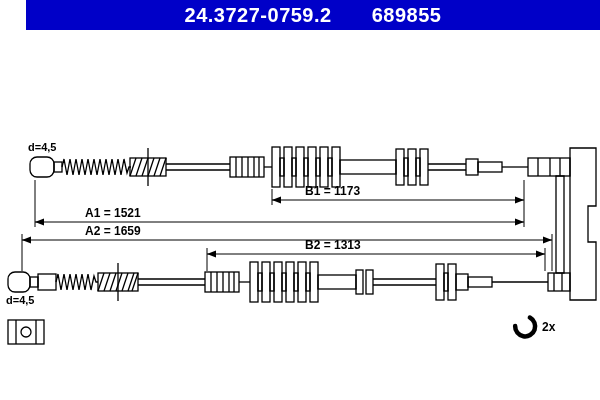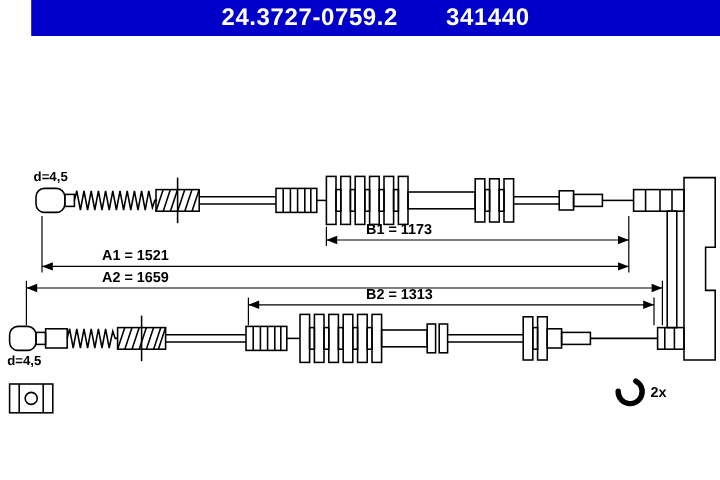--- a/index.html
+++ b/index.html
@@ -12,21 +12,21 @@
   .dim{stroke:#000;stroke-width:1;fill:none;}
   .arr{fill:#000;stroke:none;}
   text{font-family:"Liberation Sans",sans-serif;font-weight:bold;fill:#000;}
   .t12{font-size:12px;} .t11{font-size:11px;}
 </style>
 </head>
 <body>
 
 <div class="header" style="background: rgb(0, 0, 200); color: rgb(255, 255, 255);">
   <span>24.3727-0759.2</span>
-  <span>341440</span>
+  <span>689855</span>
 </div>
 
 <svg width="600" height="370" viewBox="0 0 600 370">
 
   <g class="ln">
     <rect x="30" y="127" rx="7" width="24" height="20"></rect>
     <rect x="54" y="132" width="8" height="10"></rect>
     <path d="M62,137 L64,129 L67,145 L70,129 L73,145 L76,129 L79,145 L82,129 L85,145 L88,129 L91,145 L94,129 L97,145 L100,129 L103,145 L106,129 L109,145 L112,129 L115,145 L118,129 L121,145 L124,129 L127,143 L129,137 L131,137"></path>
     <g>
       <rect x="130" y="128" width="36" height="18"></rect>

